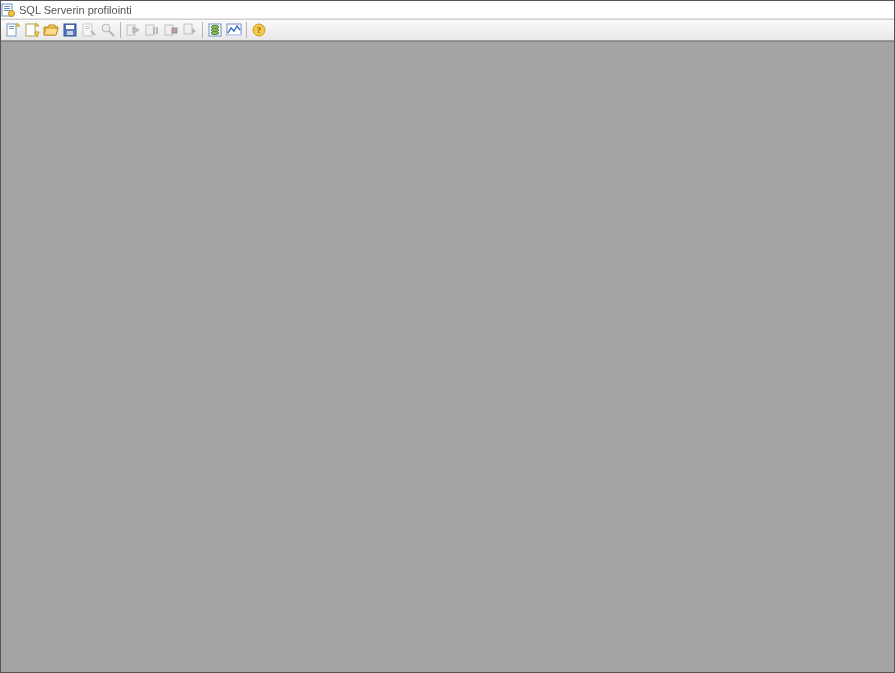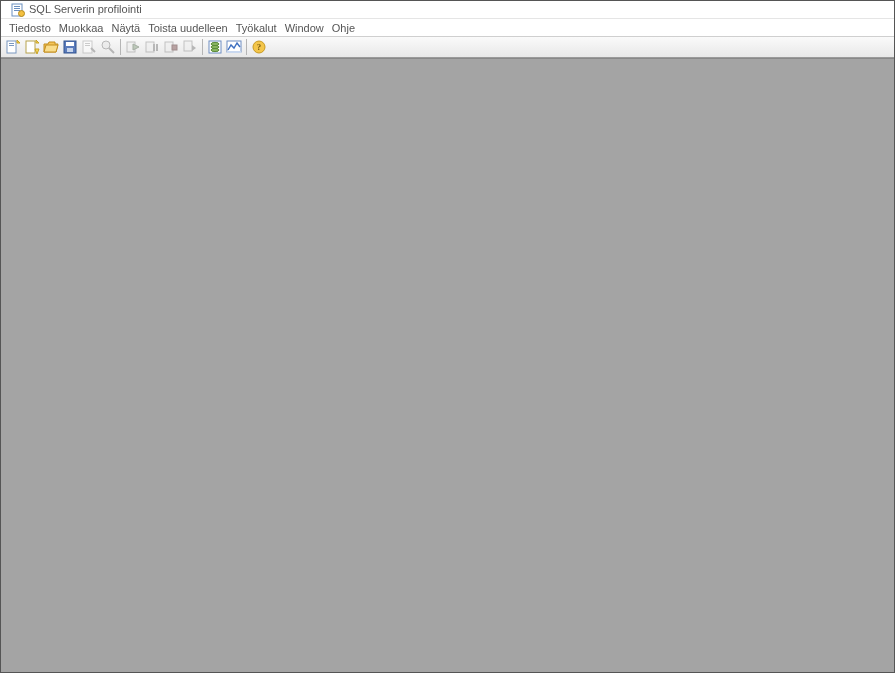--- a/index.html
+++ b/index.html
@@ -10,22 +10,22 @@
     background: #808080;
     border: 1px solid #555;
   }
   .window {
     width: 100%; height: 100%;
     display: flex; flex-direction: column;
     background: #a4a4a4;
   }
   .titlebar {
     background: #ffffff;
-    display: flex; 
-    padding: 2px 10px;
+    display: flex; align-items: center;
+    padding: 2px 0;
     height: 18px;
     color: #555;
     border-bottom: 1px solid #e5e5e5;
   }
   .titlebar .icon { width: 14px; height: 14px; margin-right: 4px; display: flex; align-items: center; justify-content: center; }
   .menubar {
     background: #ffffff;
     display: flex; align-items: center;
     padding: 0 4px;
     height: 17px;
@@ -75,29 +75,20 @@
         <rect x="1" y="1" width="10" height="12" fill="#fff" stroke="#6a8fbf"></rect>
         <rect x="3" y="3" width="6" height="1" fill="#6a8fbf"></rect>
         <rect x="3" y="5" width="6" height="1" fill="#6a8fbf"></rect>
         <rect x="3" y="7" width="6" height="1" fill="#6a8fbf"></rect>
         <circle cx="10.5" cy="10.5" r="3" fill="#f4c040" stroke="#b58a1d"></circle>
       </svg>
     </span>
     <span>SQL Serverin profilointi</span>
   </div>
 
-  <div class="menubar">
-    <span class="menu-item">Tiedosto</span>
-    <span class="menu-item">Muokkaa</span>
-    <span class="menu-item">Näytä</span>
-    <span class="menu-item">Toista uudelleen</span>
-    <span class="menu-item">Työkalut</span>
-    <span class="menu-item">Window</span>
-    <span class="menu-item">Ohje</span>
-  </div>
 
   <div class="toolbar">
 
     <span class="tb-btn enabled">
       <span>
         <svg width="16" height="16" viewBox="0 0 16 16">
           <rect x="2" y="2" width="9" height="12" fill="#fff" stroke="#7a98c0"></rect>
           <rect x="4" y="4" width="5" height="1" fill="#7a98c0"></rect>
           <rect x="4" y="6" width="5" height="1" fill="#7a98c0"></rect>
           <polygon points="12,1 15,4 12,4" fill="#f7d85e" stroke="#c8a327"></polygon>

